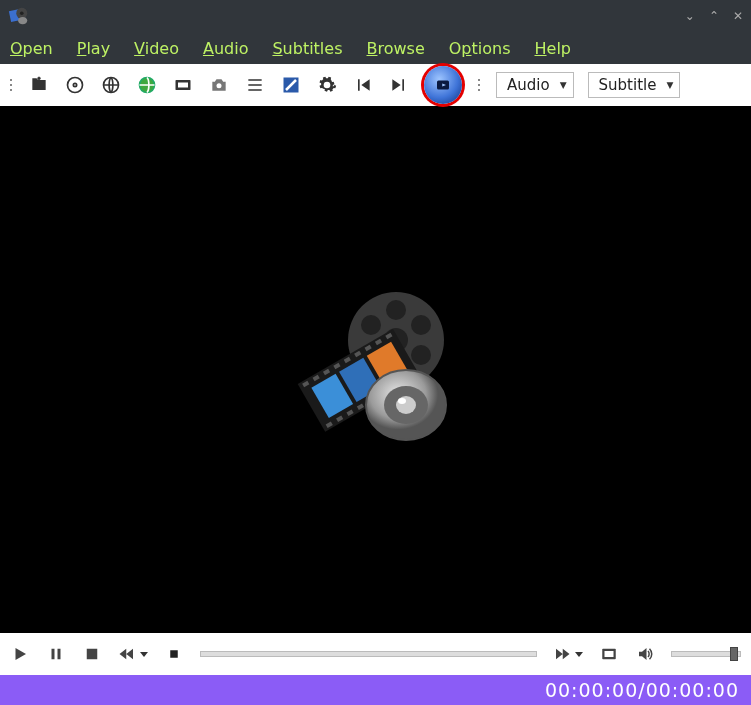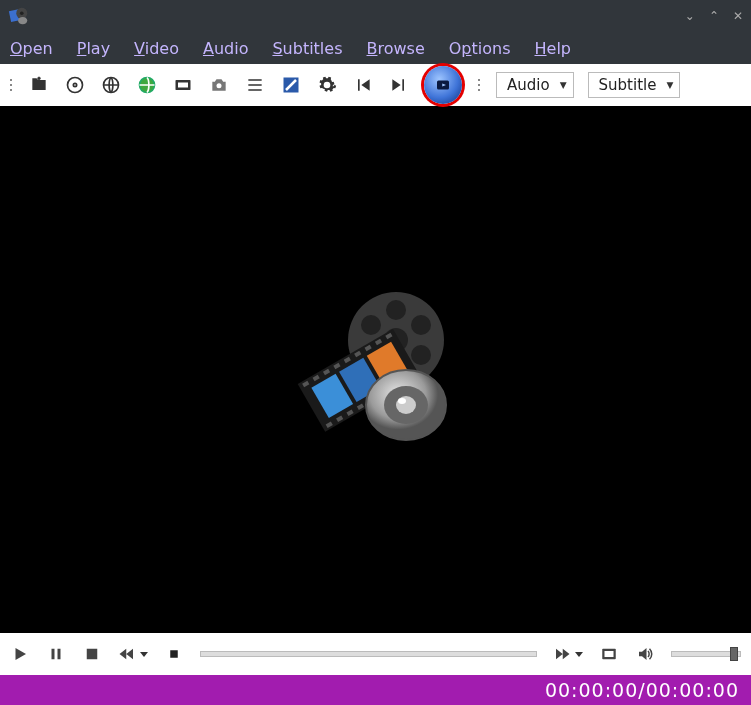--- a/index.html
+++ b/index.html
@@ -39,21 +39,21 @@
     display: flex;
     gap: 14px;
     color: #aaa;
     font-size: 12px;
   }
   .titlebar .win-controls span { cursor: pointer; }
   
   .menubar {
     height: 32px;
     background: #31363b;
-    color: #c4b5fd;
+    color: #bef264;
     display: flex;
     align-items: center;
     padding: 0 10px;
     gap: 24px;
     font-size: 16px;
   }
   .menubar .menu-item {
     cursor: pointer;
   }
   .menubar .menu-item .ul { text-decoration: underline; }
@@ -154,21 +154,21 @@
   .controlbar .vol .thumb {
     position: absolute;
     right: 2px; top: -5px;
     width: 8px; height: 14px;
     background: #666;
     border: 1px solid #444;
   }
   
   .statusbar {
     height: 30px;
-    background: #a21caf;
+    background: #8b5cf6;
     color: #fff;
     display: flex;
     align-items: center;
     justify-content: flex-end;
     padding: 0 12px;
     font-size: 19px;
     letter-spacing: 1px;
   }
   .caret-down {
     width:0;height:0;border-left:4px solid transparent;border-right:4px solid transparent;border-top:5px solid #333;display:inline-block;

